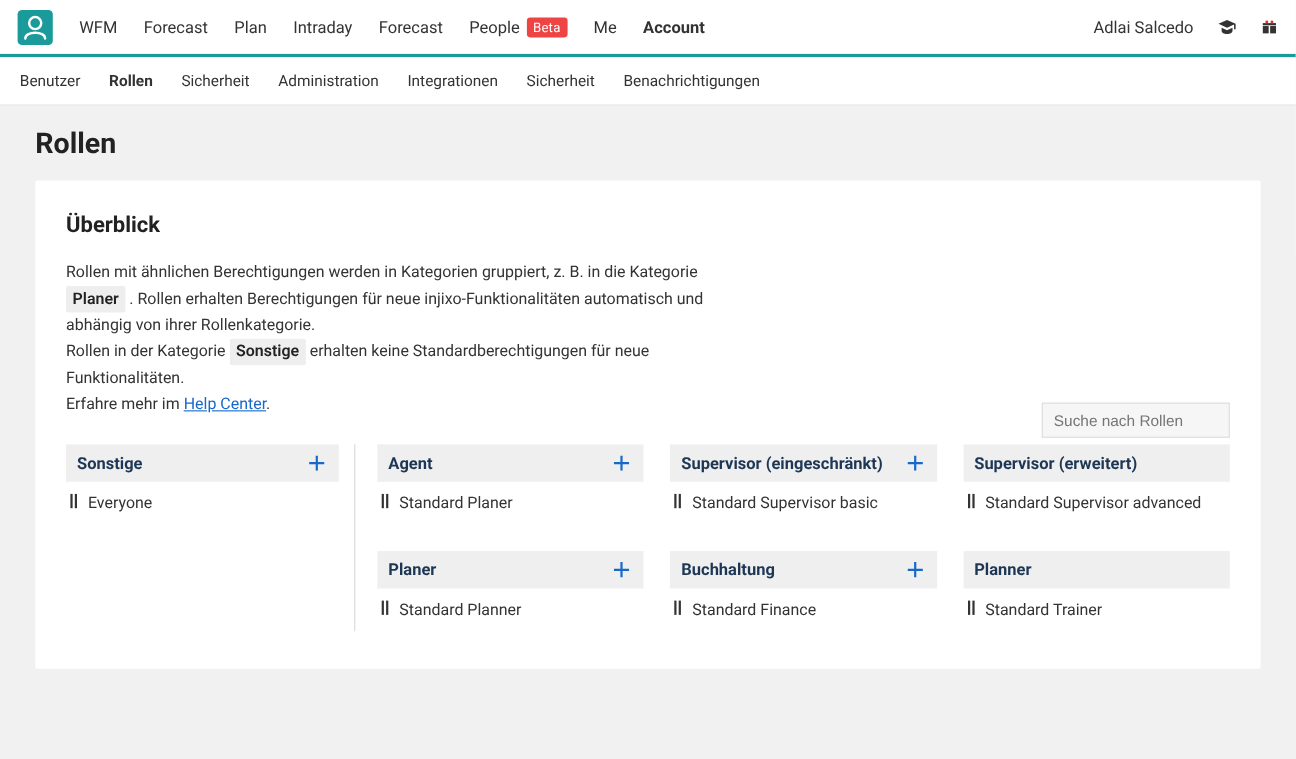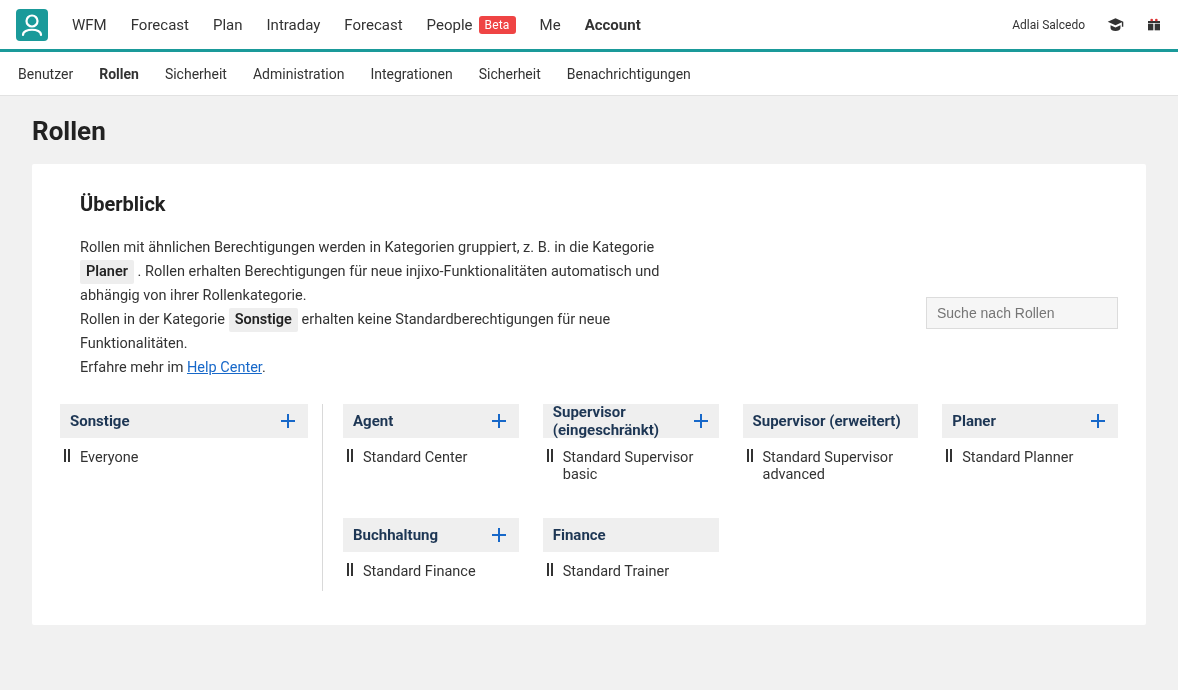--- a/index.html
+++ b/index.html
@@ -38,21 +38,21 @@
     background: #ef4444;
     color: #fff;
     font-size: 12px;
     font-weight: 400;
     padding: 2px 6px;
     border-radius: 3px;
     letter-spacing: 0.2px;
   }
   .topbar-spacer { flex: 1; }
   .user-block { display: flex; align-items: center; gap: 22px; color: #333; }
-  .user-name { font-size: 12px; }
+  .user-name { font-size: 15px; }
   .icon-btn { cursor: pointer; display: inline-flex; }
 
   
   .subnav {
     display: flex;
     align-items: center;
     gap: 26px;
     background: #fff;
     height: 44px;
     padding: 0 18px;
@@ -63,25 +63,25 @@
 
   
   .page { padding: 20px 32px 40px 32px; }
   .page-title { font-size: 26px; font-weight: 700; color: #222; margin-bottom: 18px; }
 
   .card {
     background: #fff;
     border-radius: 2px;
     padding: 28px 28px 34px 28px;
   }
-  .card-header-row { display: flex; align-items: center; margin-left: 20px; }
+  .card-header-row { display: flex; align-items: flex-end; }
   .card-title { font-size: 20px; font-weight: 700; color: #222; margin-bottom: 20px; }
   .card-header-row .flexgrow { flex: 1; }
   .search-box {
-    width: 192px;
+    width: 171px;
     height: 32px;
     border: 1px solid #dcdcdc;
     background: #f6f6f6;
     padding: 0 10px;
     font-size: 14px;
     color: #555;
     outline: none;
   }
   .search-wrap { margin-top: 36px; }
 
@@ -101,21 +101,21 @@
     display: grid;
     grid-template-columns: 262px 1fr;
     gap: 0;
     margin-top: 6px;
   }
   .rolegrid-left { padding-right: 14px; }
   .rolegrid-right {
     border-left: 1px solid #d9d9d9;
     padding-left: 20px;
     display: grid;
-    grid-template-columns: repeat(4, 1fr);
+    grid-template-columns: repeat(3, 1fr);
     column-gap: 24px;
     row-gap: 24px;
   }
 
   .cat { }
   .cat-header {
     display: flex;
     align-items: center;
     justify-content: space-between;
     background: #efefef;
@@ -283,21 +283,21 @@
               <svg width="14" height="14" viewBox="0 0 14 14">
                   <path d="M6 0h2v14H6zM0 6h14v2H0z" fill="#1768c9"></path>
                 </svg>
             </span>
           </div>
           <div class="role-item">
             <span class="drag-handle">
                 <span></span>
                 <span></span>
               </span>
-            <span>Standard Center</span>
+            <span>Standard Planer</span>
           </div>
         </div>
 
         <div class="cat">
           <div class="cat-header">
             <span class="cat-title">Supervisor (eingeschränkt)</span>
             <span class="cat-add">
               <svg width="14" height="14" viewBox="0 0 14 14">
                   <path d="M6 0h2v14H6zM0 6h14v2H0z" fill="#1768c9"></path>
                 </svg>
@@ -356,21 +356,21 @@
             <span class="drag-handle">
                 <span></span>
                 <span></span>
               </span>
             <span>Standard Finance</span>
           </div>
         </div>
 
         <div class="cat">
           <div class="cat-header">
-            <span class="cat-title">Finance</span>
+            <span class="cat-title">Planner</span>
           </div>
           <div class="role-item">
             <span class="drag-handle">
                 <span></span>
                 <span></span>
               </span>
             <span>Standard Trainer</span>
           </div>
         </div>
 

